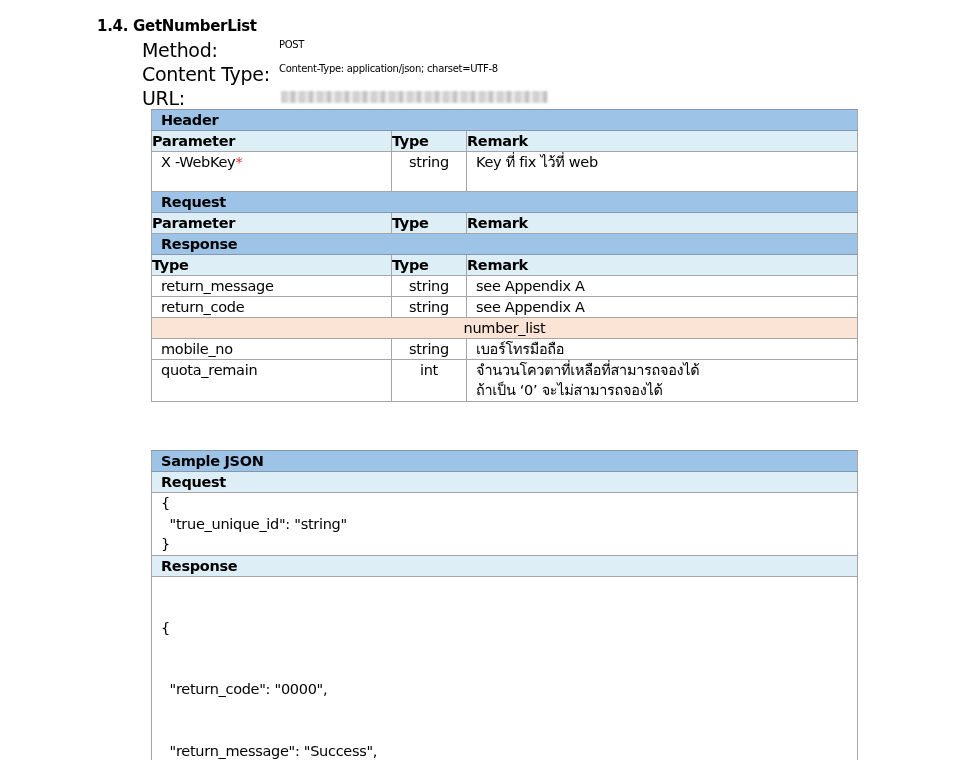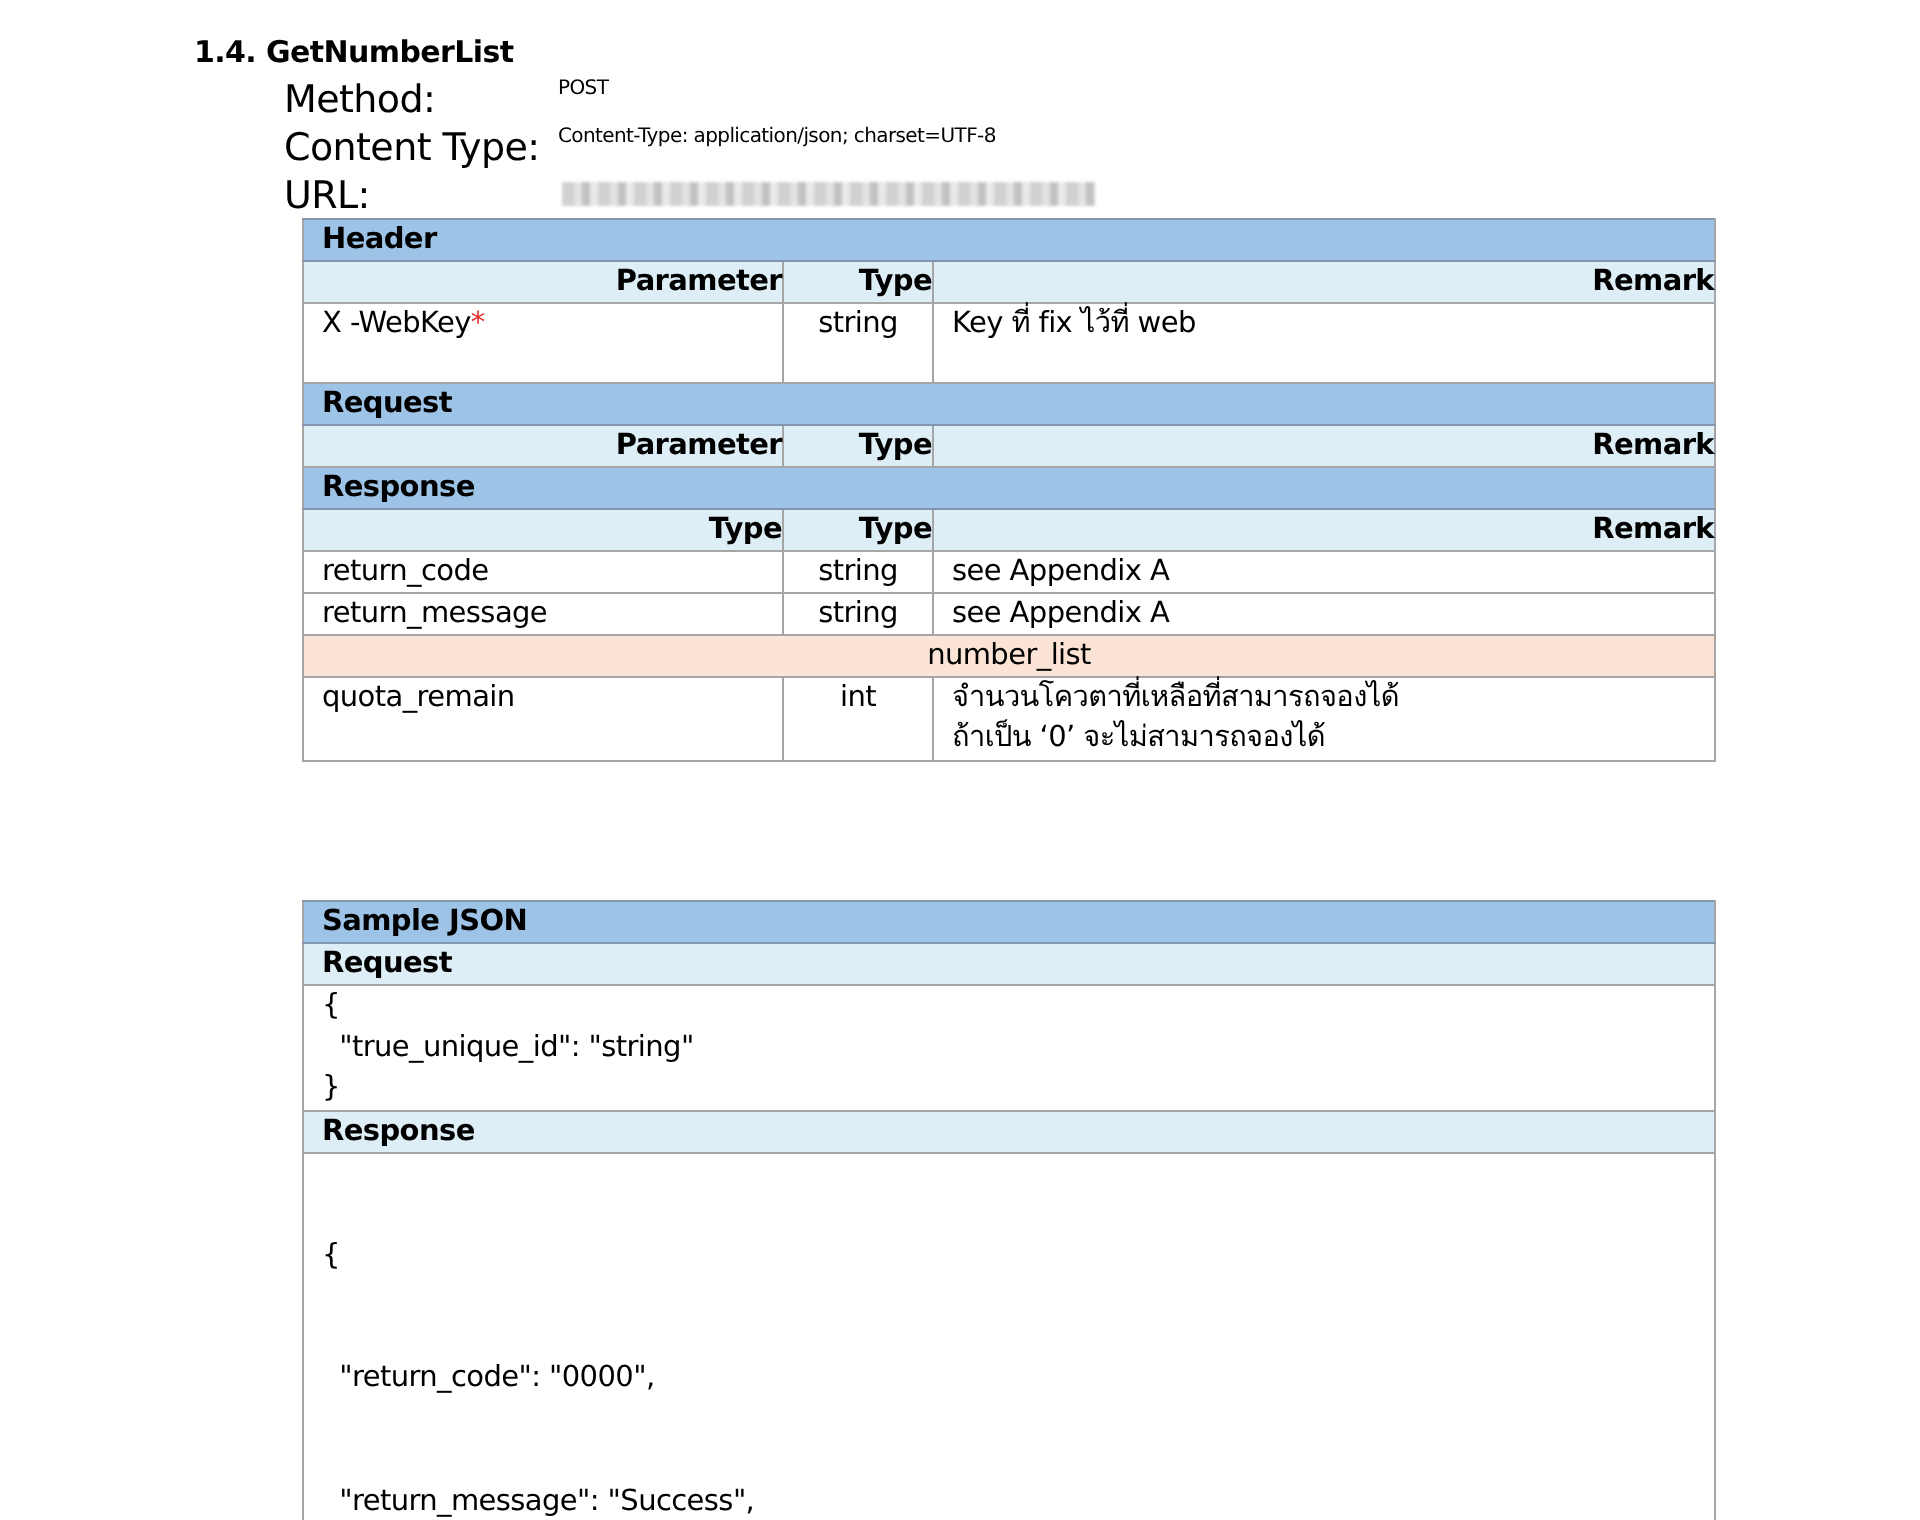--- a/index.html
+++ b/index.html
@@ -7,21 +7,21 @@
          font-family:"DejaVu Sans", "Liberation Sans", sans-serif; color:#000; }
   .title { position:absolute; left:97px; top:17px; font-weight:bold; font-size:15px; letter-spacing:-0.3px; }
   .meta-label { position:absolute; left:142px; font-size:19px; letter-spacing:-0.3px; }
   .meta-value { position:absolute; left:279px; font-size:10px; letter-spacing:-0.3px; }
   .redacted { position:absolute; display:inline-block; height:12px;
               background:repeating-linear-gradient(90deg,#c9c9c9 0 6px,#dedede 6px 10px,#b8b8b8 10px 14px,#e6e6e6 14px 18px);
               filter:blur(0.8px); opacity:0.85; }
   table { position:absolute; border-collapse:collapse; table-layout:fixed; font-size:14.5px; letter-spacing:-0.3px; }
   td { border:1px solid #a6a6a6; padding:0 0 0 9px; vertical-align:top; line-height:20px; }
   .sec td { background:#9dc3e6; font-weight:bold; border-top:1.5px solid #8497b0; border-bottom:1.5px solid #8497b0; height:20px; }
-  .colh td { background:#ddeef6; font-weight:bold; text-align:right; padding:0; height:20px; }
+  .colh td { background:#ddeef6; font-weight:bold; text-align:left; padding:0; height:20px; }
   .sub td { background:#fbe4d5; font-weight:normal; text-align:center; padding:0; height:20px; }
   .c { text-align:center; padding:0 !important; }
   .req { color:#e03030; }
   .code { white-space:pre; line-height:20.5px; padding-left:9px; }
 </style>
 </head>
 <body>
 
 <div class="title">
   <span>1.4.</span>
@@ -67,31 +67,36 @@
 
   <tr class="sec">
     <td colspan="3">Response</td>
   </tr>
   <tr class="colh">
     <td>Type</td>
     <td>Type</td>
     <td>Remark</td>
   </tr>
   <tr>
-    <td>return_code</td>
+    <td>return_message</td>
     <td class="c">string</td>
     <td>see Appendix A</td>
   </tr>
   <tr>
-    <td>return_message</td>
+    <td>return_code</td>
     <td class="c">string</td>
     <td>see Appendix A</td>
   </tr>
   <tr class="sub">
     <td colspan="3">number_list</td>
+  </tr>
+  <tr>
+    <td>mobile_no</td>
+    <td class="c">string</td>
+    <td>เบอร์โทรมือถือ</td>
   </tr>
   <tr style="height:42px">
     <td>quota_remain</td>
     <td class="c">int</td>
     <td>
       <div>จำนวนโควตาที่เหลือที่สามารถจองได้</div>
       <div>ถ้าเป็น ‘0’ จะไม่สามารถจองได้</div>
     </td>
   </tr>
 </tbody>

